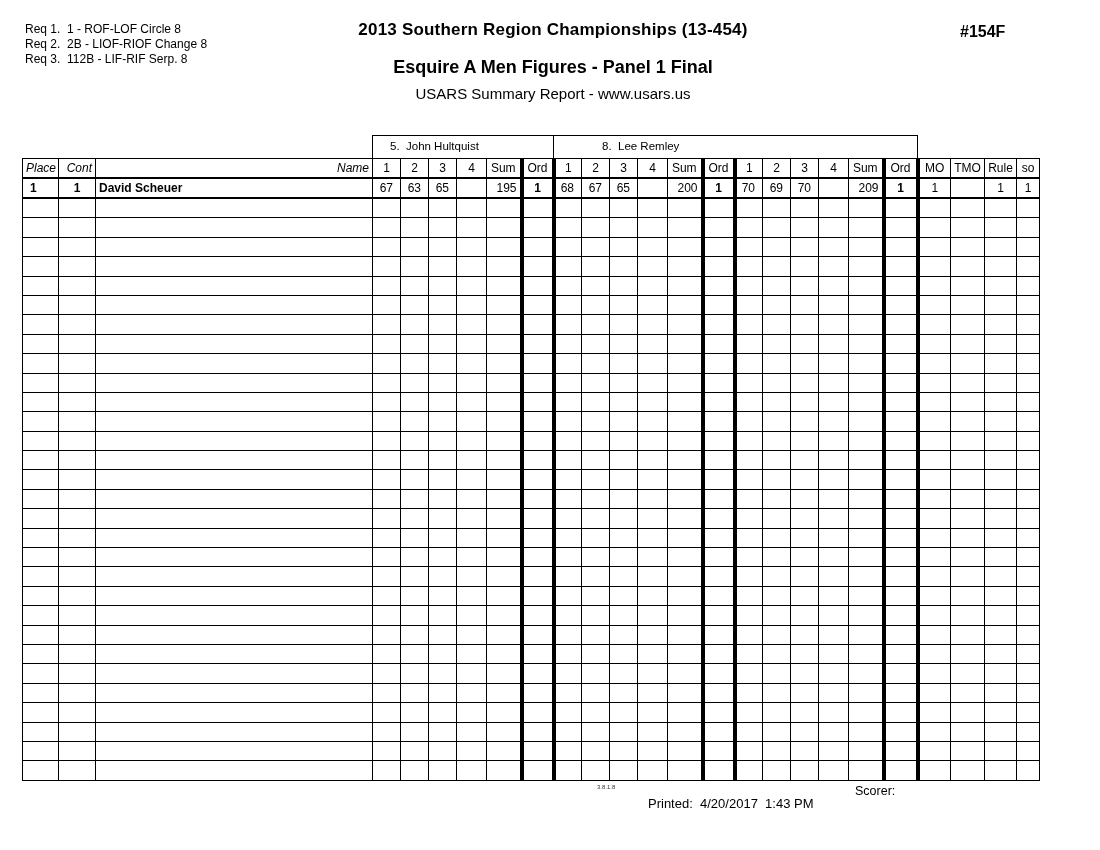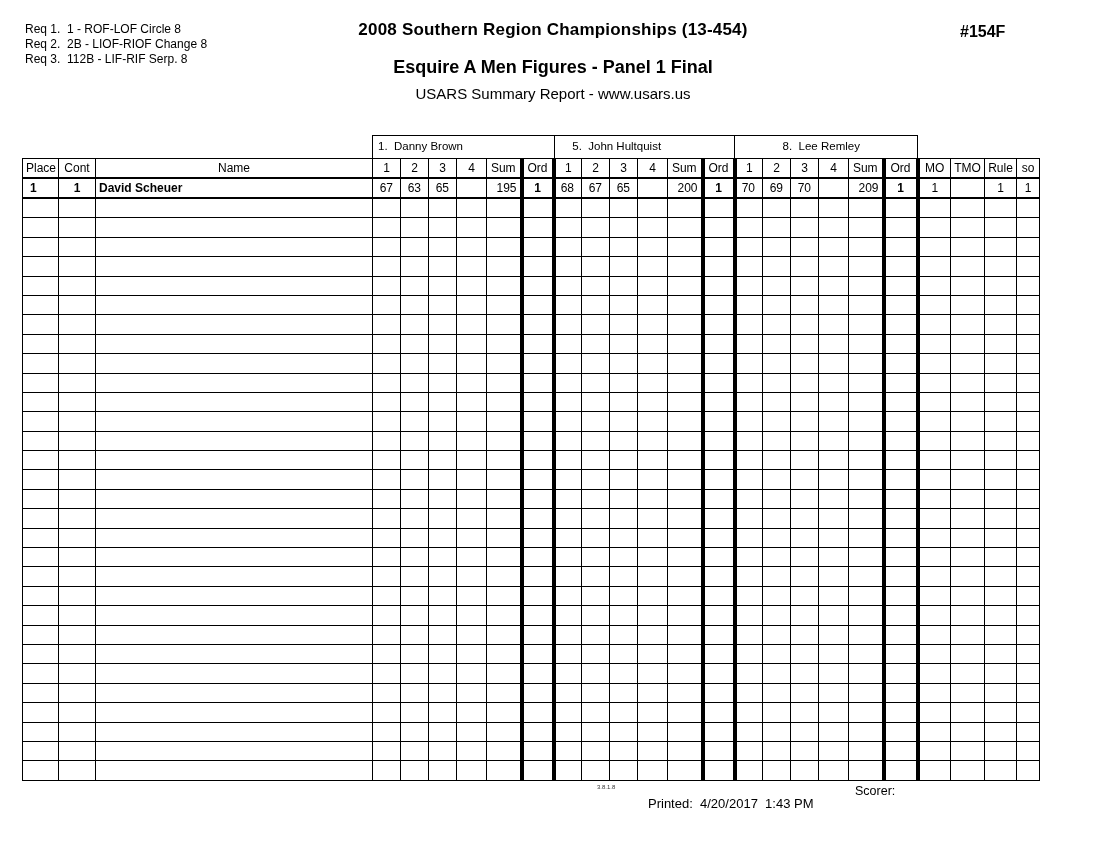--- a/index.html
+++ b/index.html
@@ -36,21 +36,21 @@
   .jb1 { width:182px; } .jb2 { width:180px;padding-left:17px; } .jb3 { width:184px;padding-left:48px; }
 
   
   .score-table-wrap { position:absolute; left:22px; top:158px; }
   table.score { border-collapse:collapse; table-layout:fixed; width:1015px; font-size:12px; }
   table.score th, table.score td {
     border:1px solid #000; padding:0 3px; height:18px;
     overflow:hidden; white-space:nowrap; line-height:18px;
   }
   table.score thead th { font-weight:normal; border-bottom:2px solid #000; text-align:center; }
-  table.score thead th.al { text-align:center; }
+  table.score thead th.al { text-align:right;font-style:italic; }
   tr.data-row td { border-bottom:2px solid #000; }
   tr.empty-row td { height:18.4px; }
   .al { text-align:left; } .ac { text-align:center; } .ar { text-align:right; }
   .b  { font-weight:bold; }
   .ord { border-left:4px solid #000 !important; border-right:4px solid #000 !important; text-align:center; }
   .sc  { padding-right:7px !important; }
   .place-pad { padding-left:7px !important; }
 
   
   .footer-version { position:absolute; left:597px; top:784px; font-size:6px; color:#333; }
@@ -60,29 +60,28 @@
 </head>
 <body>
 
 <div class="req-block">
   <div class="req-line">Req 1.  1 - ROF-LOF Circle 8</div>
   <div class="req-line">Req 2.  2B - LIOF-RIOF Change 8</div>
   <div class="req-line">Req 3.  112B - LIF-RIF Serp. 8</div>
 </div>
 
 <div class="center-header">
-  <div class="title">2008 Southern Region Championships (13-454)</div>
+  <div class="title">2013 Southern Region Championships (13-454)</div>
   <div class="event">Esquire A Men Figures - Panel 1 Final</div>
   <div class="report">USARS Summary Report - www.usars.us</div>
 </div>
 
 <div class="report-number">#154F</div>
 
 <div class="judges-row">
-  <div class="judge-box jb1">1.  Danny Brown</div>
   <div class="judge-box jb2">5.  John Hultquist</div>
   <div class="judge-box jb3">8.  Lee Remley</div>
 </div>
 
 <div class="score-table-wrap">
 <table class="score">
   <colgroup>
     <col style="width:36px">
         <col style="width:37px">
         <col style="width:277px">

